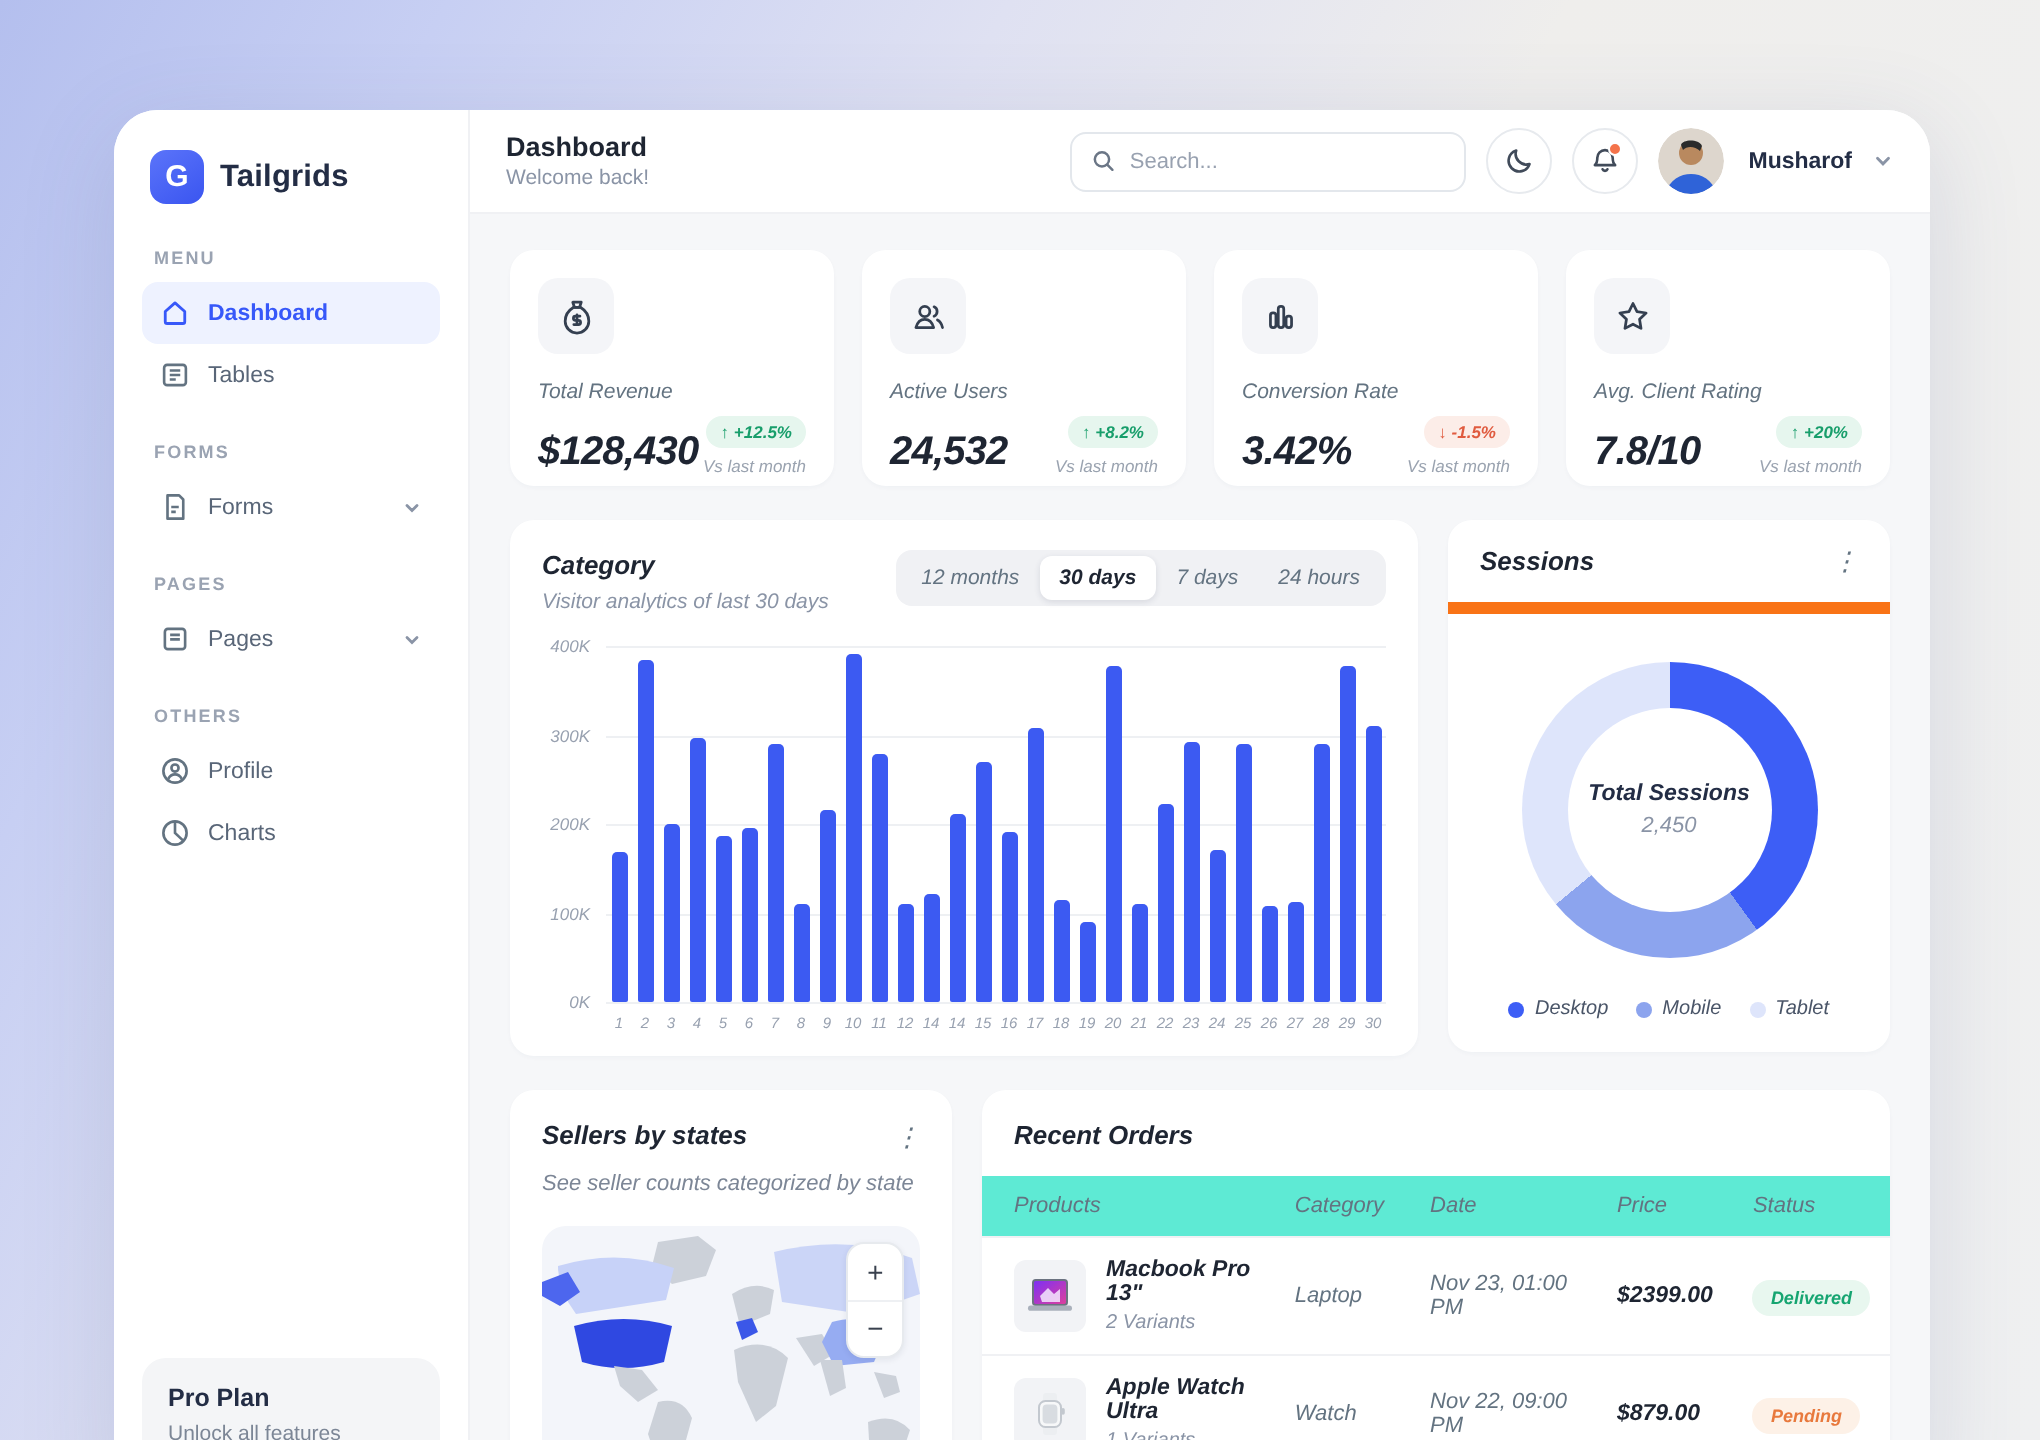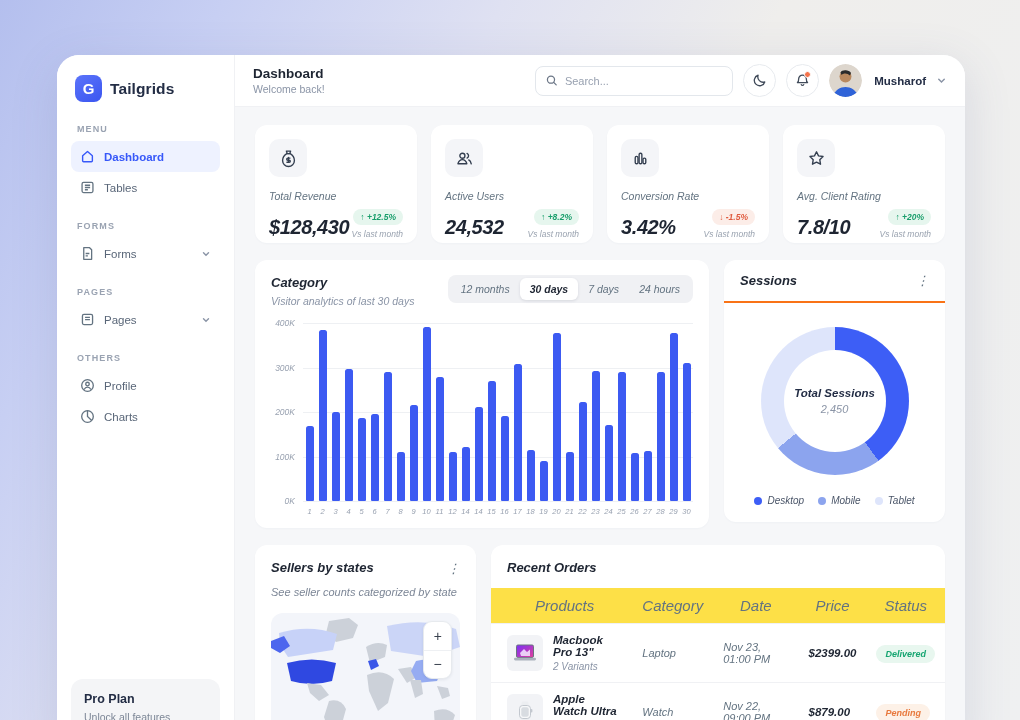--- a/index.html
+++ b/index.html
@@ -81,21 +81,21 @@
   .plot { flex:1; position:relative; }
   .gridlines { position:absolute; inset:0; height:178px; }
   .gridline { position:absolute; left:0; right:0; height:1px; background:#eef0f3; }
   .bars { position:relative; display:flex; align-items:flex-end; height:178px; }
   .bar-col { flex:1; display:flex; flex-direction:column; align-items:center; justify-content:flex-end; height:100%; }
   .bar { width:8px; border-radius:2.5px 2.5px 1px 1px; background:#3c5af2; }
   .x-labels { display:flex; margin-top:6px; }
   .x-label { flex:1; text-align:center; font-size:7.5px; color:#98a1b0; }
   
   .sessions { overflow:hidden; }
-  .sess-head { display:flex; justify-content:space-between; align-items:center; padding:13px 16px; border-bottom:2px solid #f97316; }
+  .sess-head { display:flex; justify-content:space-between; align-items:center; padding:13px 16px; border-bottom:6px solid #f97316; }
   .kebab { color:#637381; font-size:13px; letter-spacing:0; cursor:pointer; line-height:1; }
   .donut-area { padding:24px 16px 16px; display:flex; flex-direction:column; align-items:center; }
   .donut { width:148px; height:148px; border-radius:50%; position:relative; }
   .donut-hole { position:absolute; left:50%; top:50%; transform:translate(-50%,-50%);
     width:102px; height:102px; background:#fff; border-radius:50%;
     display:flex; flex-direction:column; align-items:center; justify-content:center; }
   .donut-label { font-size:11.5px; font-weight:bold; color:#232d45; }
   .donut-value { font-size:11px; color:#8a94a6; margin-top:4px; }
   .legend { display:flex; gap:14px; margin-top:20px; }
   .legend-item { display:flex; align-items:center; gap:5px; font-size:10px; color:#4a5568; }
@@ -108,22 +108,22 @@
   .map-panel { margin-top:12px; background:#f3f5fa; border-radius:12px; height:130px; position:relative; overflow:hidden; }
   .map-zoom { position:absolute; top:8px; right:8px; width:29px; background:#fff; border:1px solid #e7eaee;
     border-radius:9px; overflow:hidden; box-shadow:0 1px 3px rgba(30,40,70,.08); }
   .map-zoom-btn { height:28px; display:flex; align-items:center; justify-content:center;
     font-size:14px; color:#39414e; cursor:pointer; }
   .map-zoom-btn + .map-zoom-btn { border-top:1px solid #eef0f3; }
   
   .orders { overflow:hidden; }
   .orders-title { padding:15px 16px 13px; }
   .order-table { width:100%; border-collapse:collapse; }
-  .order-table th { background:#fde047; font-size:15px; font-weight:normal; color:#637381;
-    text-align:center; padding:9px 10px; }
+  .order-table th { background:#5eead4; font-size:11px; font-weight:normal; color:#637381;
+    text-align:left; padding:9px 10px; }
   .order-table th:first-child, .order-table td:first-child { padding-left:16px; }
   .order-table td { padding:10px 10px; border-top:1px solid #f0f1f4; vertical-align:middle; }
   .prod-cell { display:flex; align-items:center; gap:10px; }
   .prod-thumb { width:36px; height:36px; border-radius:6px; background:#f2f3f6;
     display:flex; align-items:center; justify-content:center; flex-shrink:0; }
   .prod-name { font-size:11.5px; font-weight:bold; color:#1e2532; }
   .prod-var { font-size:10px; color:#8a94a6; margin-top:3px; }
   .cell-muted { font-size:11px; color:#637381; }
   .cell-price { font-size:11.5px; font-weight:bold; color:#1e2532; }
   .status-badge { display:inline-block; font-size:9px; font-weight:bold; padding:4px 9px; border-radius:11px; }

